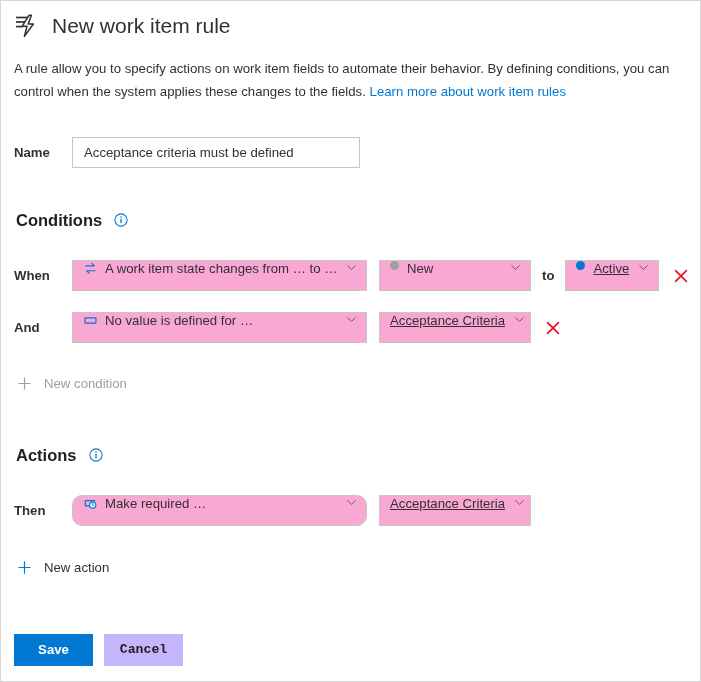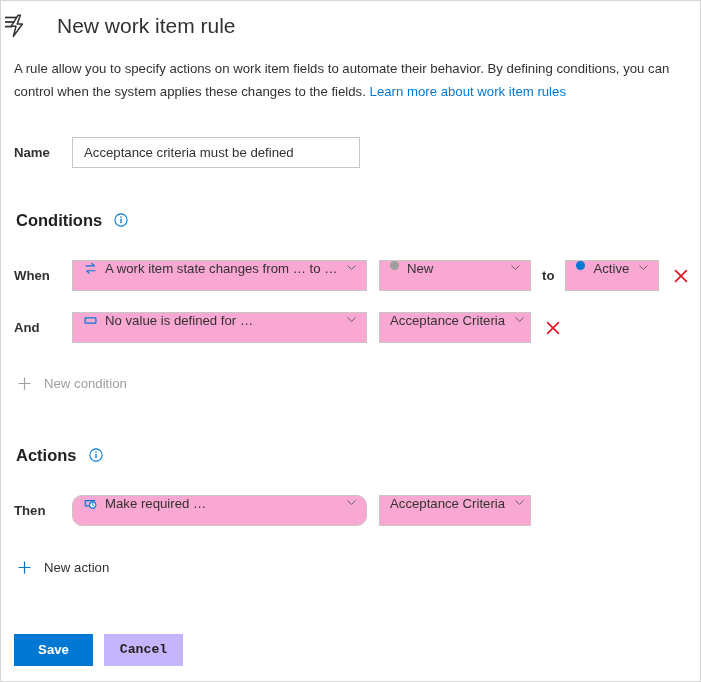--- a/index.html
+++ b/index.html
@@ -18,25 +18,25 @@
     height: 682px;
     box-sizing: border-box;
     background: #ffffff;
     border: 1px solid #d6d6d6;
     overflow: hidden;
   }
 
   
   .title-row {
     position: absolute;
-    left: 2px;
+    left: 13px;
     top: 12px;
     display: flex;
     align-items: center;
-    gap: 28px;
+    gap: 12px;
   }
   .title-icon {
     width: 26px;
     height: 26px;
     display: block;
   }
   .title-text {
     font-size: 21px;
     font-weight: 400;
     color: #323130;
@@ -118,21 +118,21 @@
     color: #323130;
     cursor: pointer;
     user-select: none;
   }
   .dd .dd-text {
     flex: 1 1 auto;
     white-space: nowrap;
     overflow: hidden;
     text-overflow: clip;
   }
-  .dd.shrink .dd-text { flex: 0 0 auto; }
+  .dd.shrink .dd-text { flex: 0 0 auto; text-decoration: underline; }
   .dd .chev {
     flex: none;
     margin-left: 8px;
     width: 13px;
     height: 13px;
     display: block;
     color: #605e5c;
   }
   .dd .lead-icon {
     flex: none;

